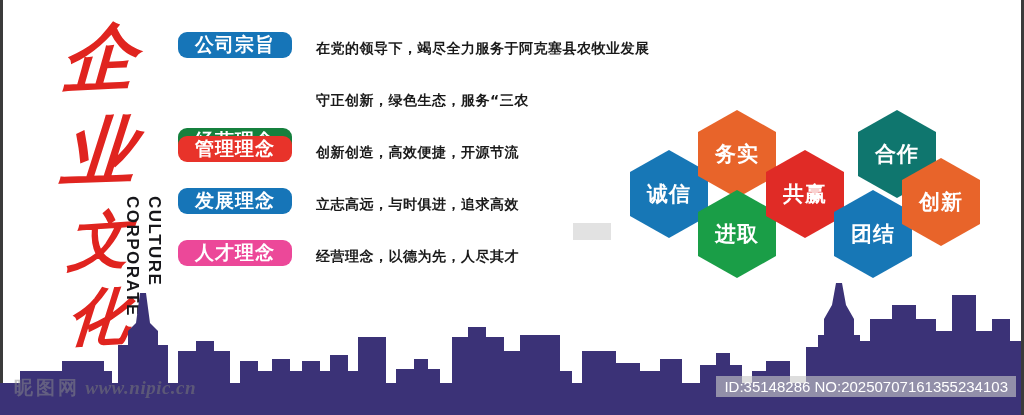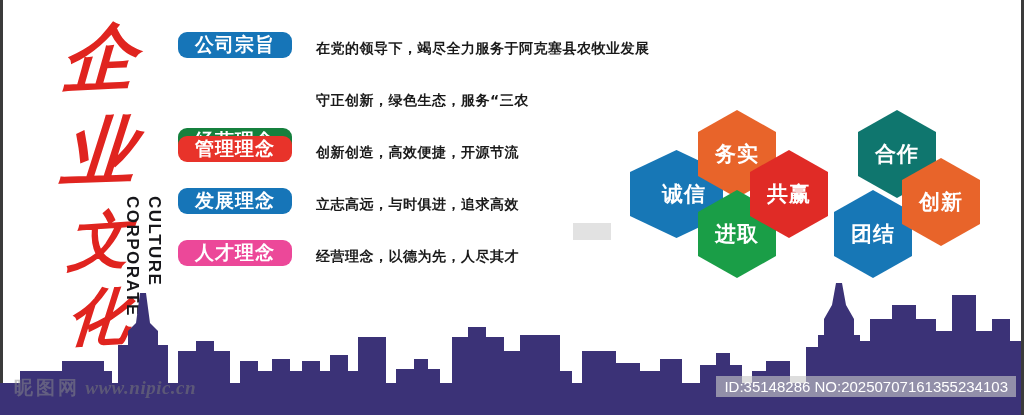--- a/index.html
+++ b/index.html
@@ -125,24 +125,24 @@
     <div class="row">
       <div class="badge" style="background: #ec4899;">人才理念</div>
       <div class="rowtext">经营理念，以德为先，人尽其才</div>
     </div>
 
   </div>
 
   <div class="graysmudge"></div>
 
   <div class="hexwrap">
-    <div class="hex" style="background: rgb(23, 119, 182); left: 8px; top: 48px; padding-left: 15px;">诚信</div>
+    <div class="hex" style="background: rgb(23, 119, 182); left: 8px; top: 48px;">诚信</div>
     <div class="hex" style="background: rgb(232, 100, 42); left: 76px; top: 8px;">务实</div>
     <div class="hex" style="background: rgb(26, 158, 71); left: 76px; top: 88px;">进取</div>
-    <div class="hex" style="background: rgb(224, 43, 38); left: 128px; top: 48px;">共赢</div>
+    <div class="hex" style="background: rgb(224, 43, 38); left: 144px; top: 48px;">共赢</div>
     <div class="hex" style="background: #0f766e; left: 224px; top: 8px; margin-left: 12px;">合作</div>
     <div class="hex" style="background: rgb(23, 119, 182); left: 212px; top: 88px;">团结</div>
     <div class="hex" style="background: rgb(232, 100, 42); left: 280px; top: 56px;">创新</div>
   </div>
 
   <svg class="skyline" viewBox="0 0 1024 140" preserveAspectRatio="none">
     <g id="sky-g">
       <path id="sky-path" d="
         M20,108 L20,96 L62,96 L62,86 L104,86 L104,96 L112,96 L112,108
         L118,108 L118,70 L128,70 L128,56 L136,48 L140,18 L146,18 L150,48

